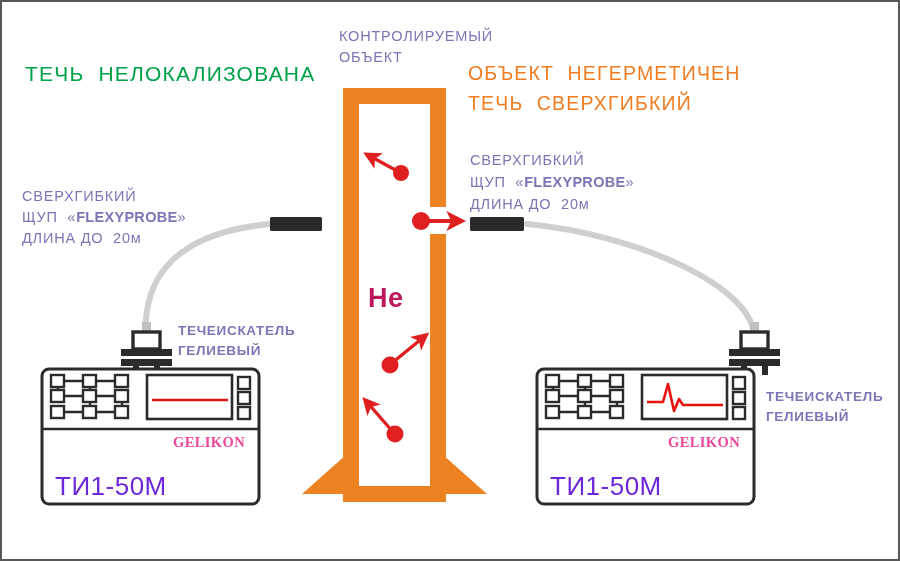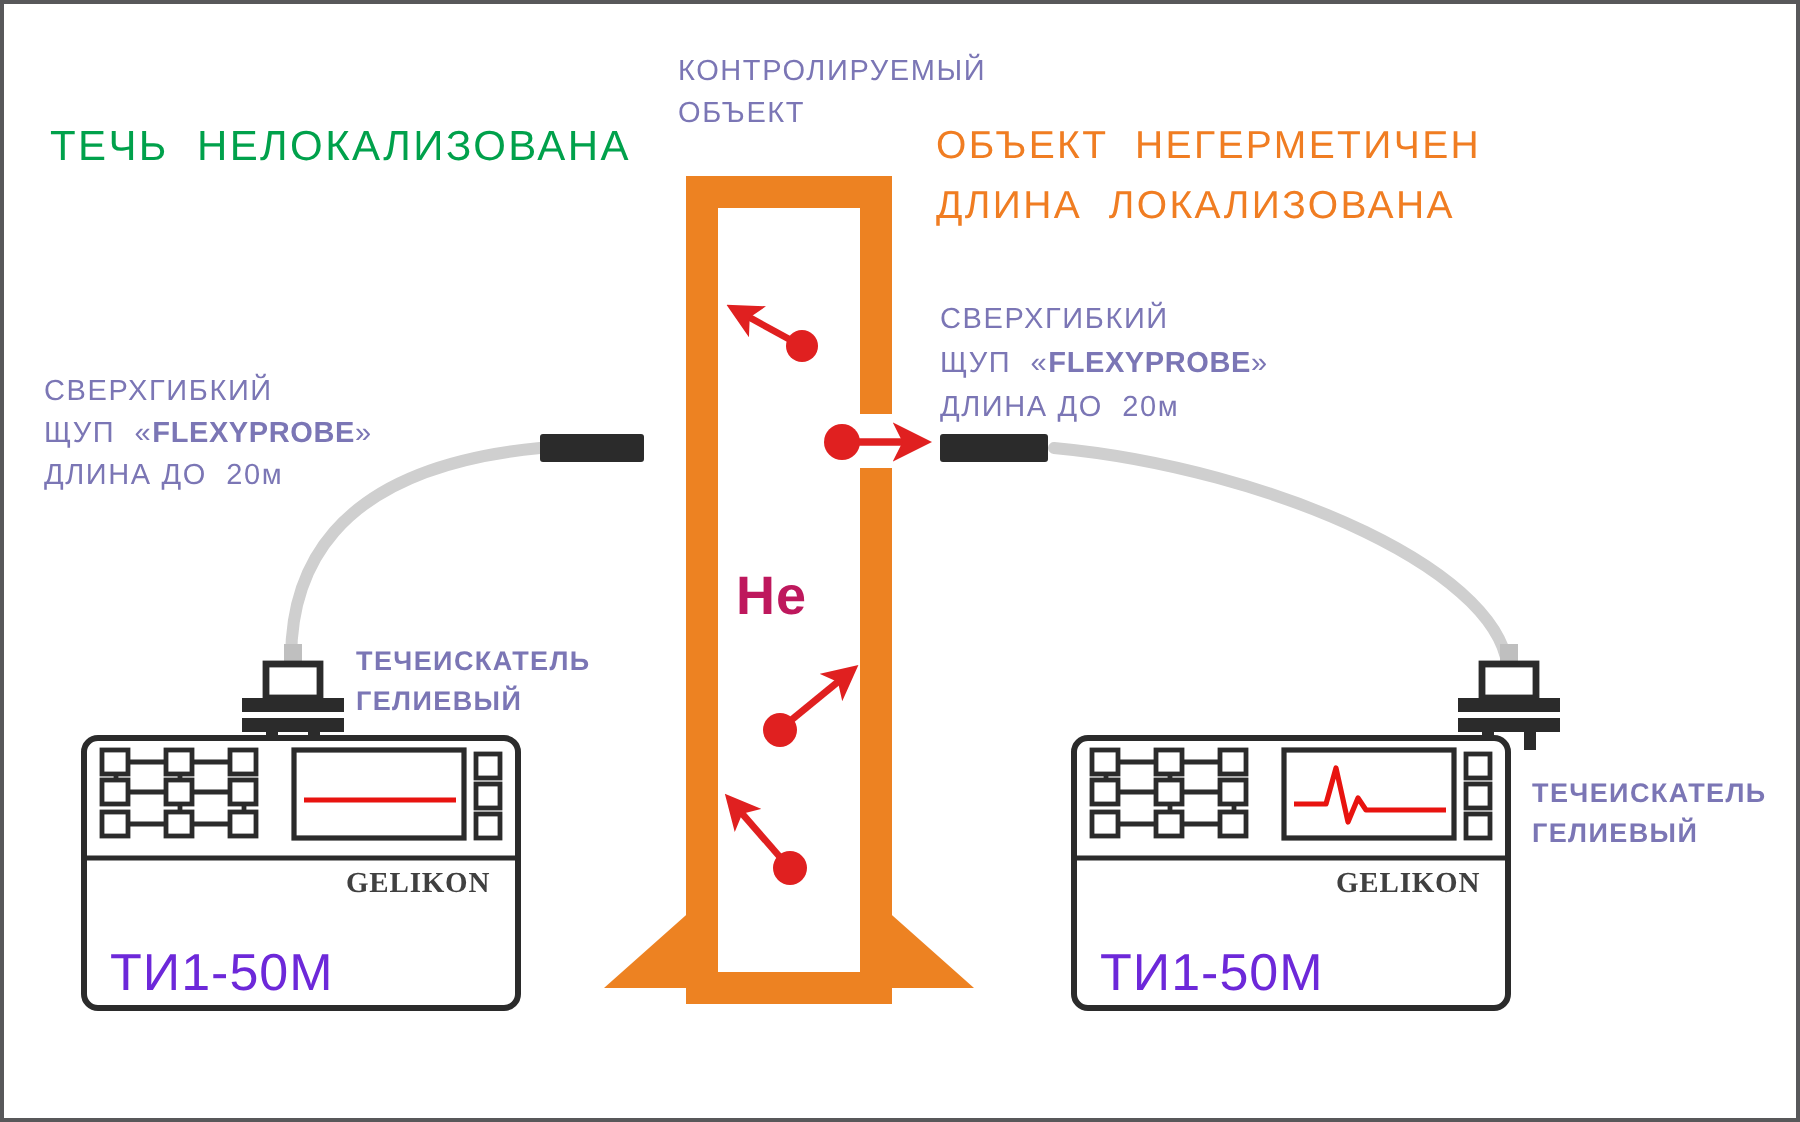--- a/index.html
+++ b/index.html
@@ -64,21 +64,21 @@
     font-size: 27px;
     font-weight: bold;
     letter-spacing: 0.5px;
   }
   .model-label {
     color: #6d28d9;
     font-size: 26px;
     letter-spacing: 0.5px;
   }
   .gelikon-label {
-    color: #404040;
+    color: #ec4899;
     font-size: 14.5px;
     font-weight: bold;
     font-family: "Liberation Serif", serif;
     letter-spacing: 0.4px;
   }
 </style>
 </head>
 <body>
 
 <div id="diagram">
@@ -213,21 +213,21 @@
       </g>
     </g>
   </svg>
 
   <div class="txt t-violet" style="left:337px; top:24px; text-align:left;">КОНТРОЛИРУЕМЫЙ
 ОБЪЕКТ</div>
 
   <div class="txt t-status-orange" style="left:466px; top:57px;">ОБЪЕКТ  НЕГЕРМЕТИЧЕН</div>
 
   <div class="txt t-status-green" style="left:23px; top:60px;">ТЕЧЬ  НЕЛОКАЛИЗОВАНА</div>
-  <div class="txt t-status-orange" style="left:466px; top:87px;">ДЛИНА  ЛОКАЛИЗОВАНА</div>
+  <div class="txt t-status-orange" style="left:466px; top:87px;">ТЕЧЬ  СВЕРХГИБКИЙ</div>
 
   <div>
     <div class="txt t-violet" style="left:20px; top:184px;">СВЕРХГИБКИЙ</div>
     <div class="txt t-violet" style="left:20px; top:205px;"><span>ЩУП  «</span><span class="brandmark">FLEXYPROBE</span><span>»</span></div>
     <div class="txt t-violet" style="left:20px; top:226px;">ДЛИНА ДО  20м</div>
   </div>
 
   <div>
     <div class="txt t-violet" style="left:468px; top:148px;">СВЕРХГИБКИЙ</div>
     <div class="txt t-violet" style="left:468px; top:170px;"><span>ЩУП  «</span><span class="brandmark">FLEXYPROBE</span><span>»</span></div>

